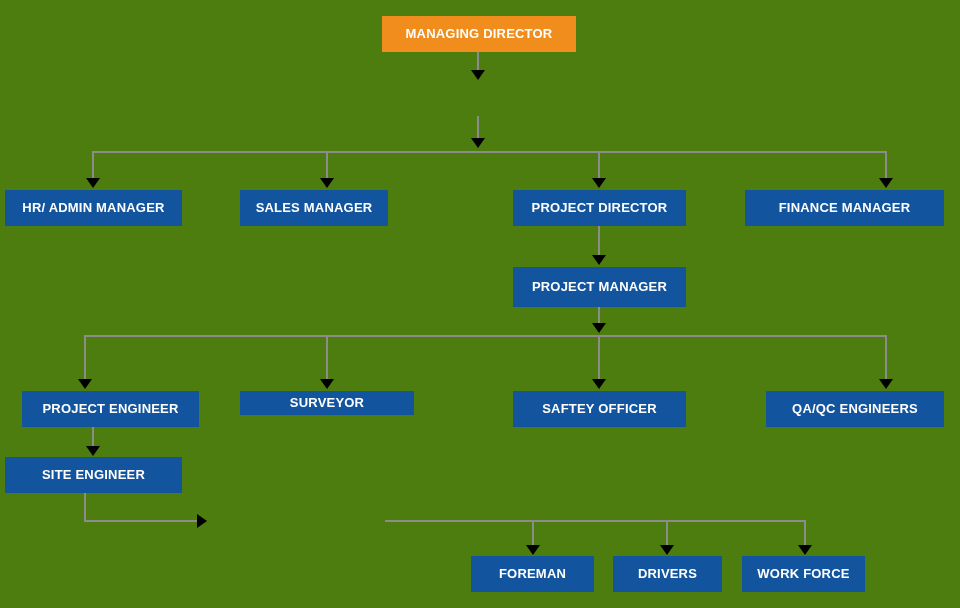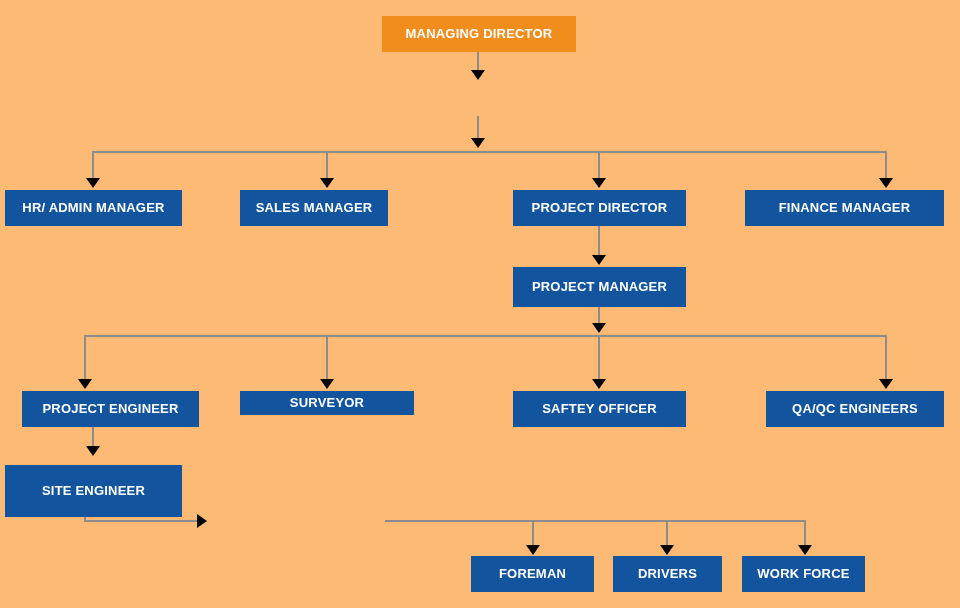--- a/index.html
+++ b/index.html
@@ -5,21 +5,21 @@
 <style>
   html, body {
     margin: 0;
     padding: 0;
     background: #ffffff;
   }
   #chart-root {
     position: relative;
     width: 960px;
     height: 608px;
-    background: #fdba74;
+    background: #4d7c0f;
     font-family: "Liberation Sans", sans-serif;
     overflow: hidden;
   }
   .node {
     position: absolute;
     box-sizing: border-box;
     display: flex;
     align-items: center;
     justify-content: center;
     color: #ffffff;
@@ -159,21 +159,21 @@
   </div>
 
   <div class="node blue" style="left:513px; top:391px; width:173px; height:36px;">
     <span>SAFTEY OFFICER</span>
   </div>
 
   <div class="node blue" style="left:766px; top:391px; width:178px; height:36px;">
     <span>QA/QC ENGINEERS</span>
   </div>
 
-  <div class="node blue" style="left:5px; top:457px; width:177px; height:52px;margin-top:8px;">
+  <div class="node blue" style="left:5px; top:457px; width:177px; height:36px;">
     <span>SITE ENGINEER</span>
   </div>
 
 
   <div class="node blue" style="left:471px; top:556px; width:123px; height:36px;">
     <span>FOREMAN</span>
   </div>
 
   <div class="node blue" style="left:613px; top:556px; width:109px; height:36px;">
     <span>DRIVERS</span>

